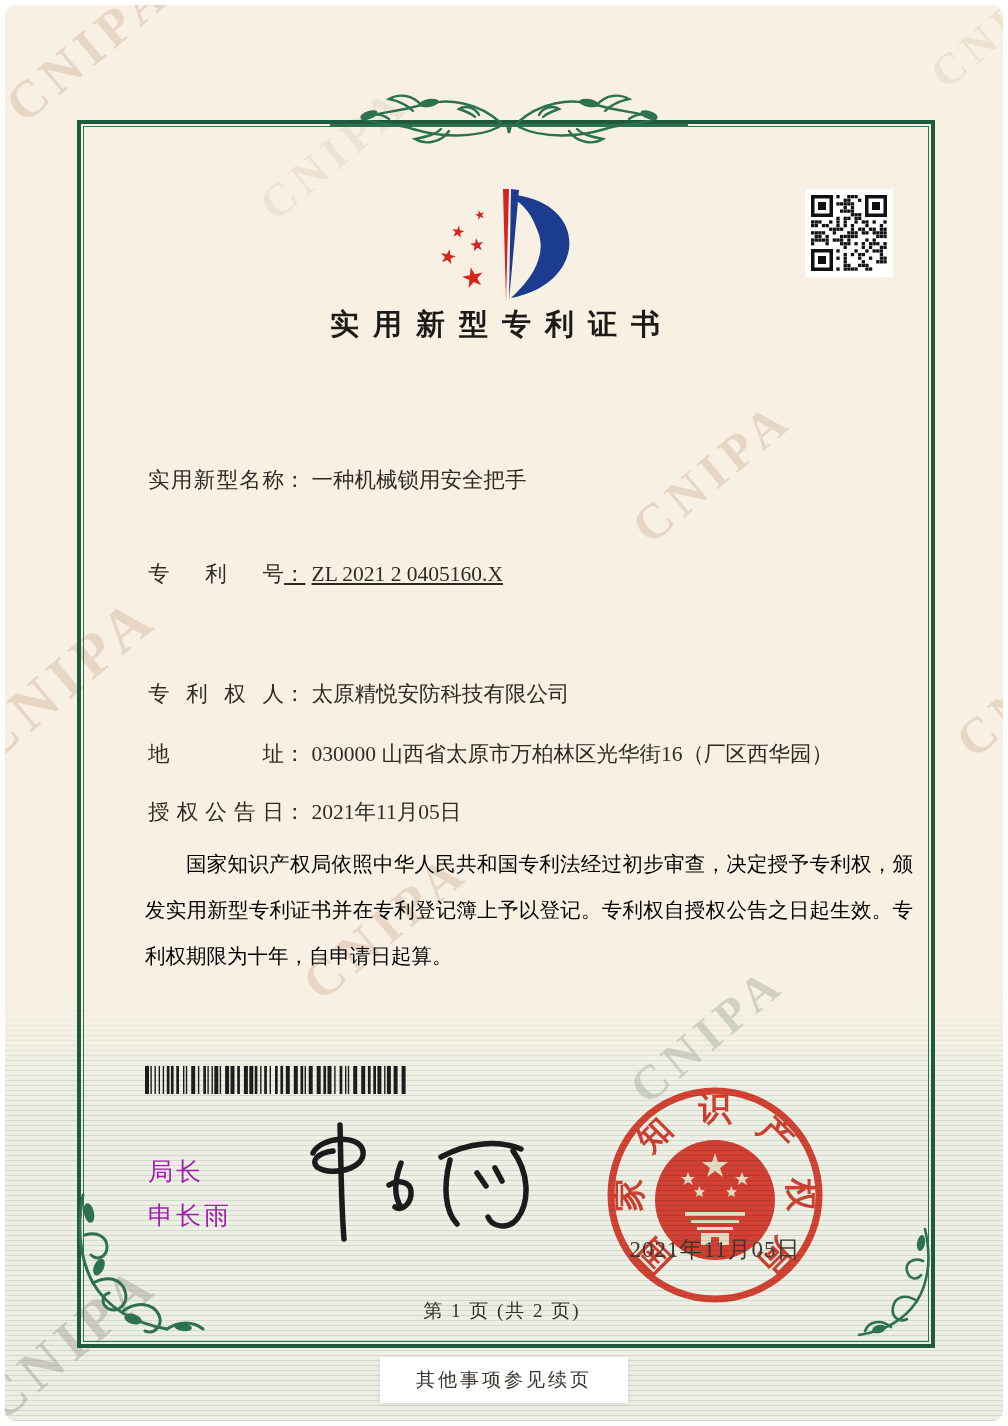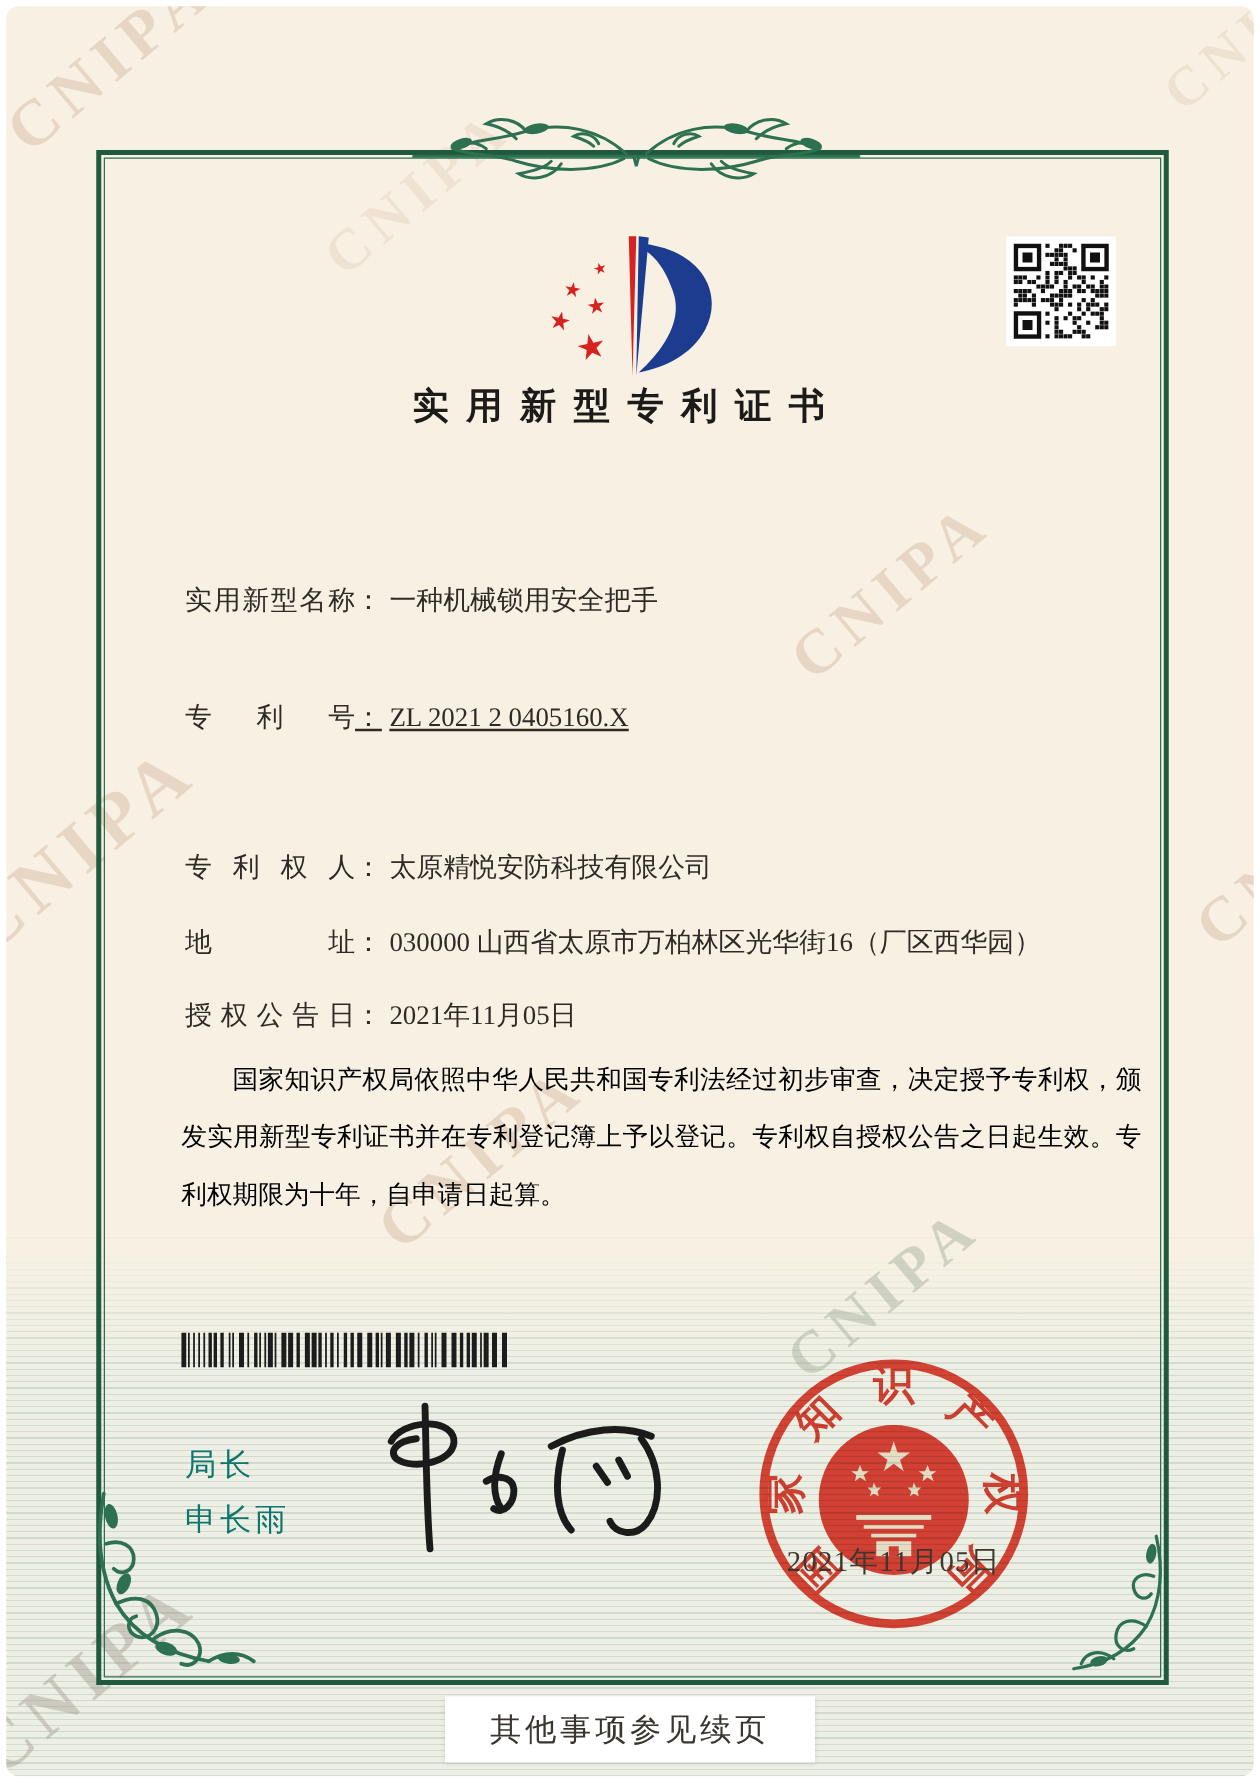--- a/index.html
+++ b/index.html
@@ -34,26 +34,26 @@
 
   .frow{left:143px;width:780px;font-size:21.5px;color:#2e2b27;line-height:30px;white-space:nowrap;}
   .flabel{display:inline-block;width:136px;text-align:justify;text-align-last:justify;}
   .fcolon{margin-right:6px;}
   .grant2{position:absolute;left:372px;top:0;white-space:nowrap;}
 
   .paras{left:140px;top:836px;width:768px;font-size:20.5px;line-height:46px;color:#000000;}
   .paras p{margin:0;text-indent:2em;text-align:justify;}
 
   .signer{left:143px;font-family:Liberation Sans, sans-serif;
-          font-size:25px;font-weight:500;color:#0f766e;letter-spacing:3px;}
+          font-size:25px;font-weight:500;color:#a21caf;letter-spacing:3px;}
 
   .page-info{left:72px;top:1293px;width:850px;text-align:center;font-size:19px;color:#33302b;letter-spacing:2px;}
 
   .footer-note{left:50%;top:1352px;transform:translateX(-50%);background:#ffffff;
-    padding:10px 36px;font-size:25px;color:#3a362f;letter-spacing:3px;
+    padding:10px 36px;font-size:19px;color:#3a362f;letter-spacing:3px;
     box-shadow:0 1px 4px rgba(0,0,0,.10);white-space:nowrap;}
 
   .seal-date{left:595px;top:1229px;width:230px;text-align:center;font-size:23px;
     color:#3f362d;letter-spacing:1px;z-index:6;}
 
   svg{display:block;}
 </style>
 </head>
 <body>
 
@@ -424,17 +424,18 @@
           <rect x="85" y="132" width="60" height="4"></rect>
           <rect x="91" y="140" width="48" height="3"></rect>
           <rect x="97" y="147" width="36" height="3"></rect>
           <rect x="101" y="153" width="28" height="12"></rect>
         </g>
         <rect x="111" y="157" width="8" height="8" fill="#e0362a"></rect>
       </g>
     </svg>
     <div class="abs seal-date">2021年11月05日</div>
 
+    <div class="abs page-info">第 1 页 (共 2 页)</div>
 
     <div class="abs footer-note">其他事项参见续页</div>
 
   </div>
 </div>
 
 </body></html>

